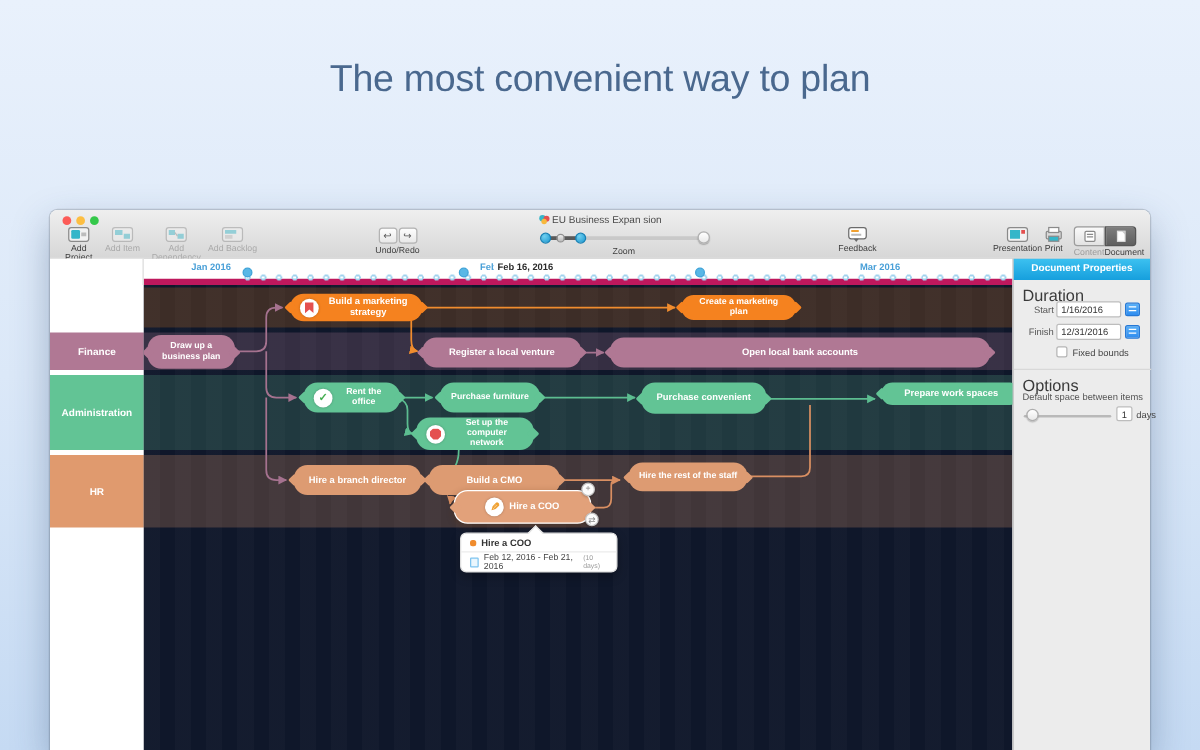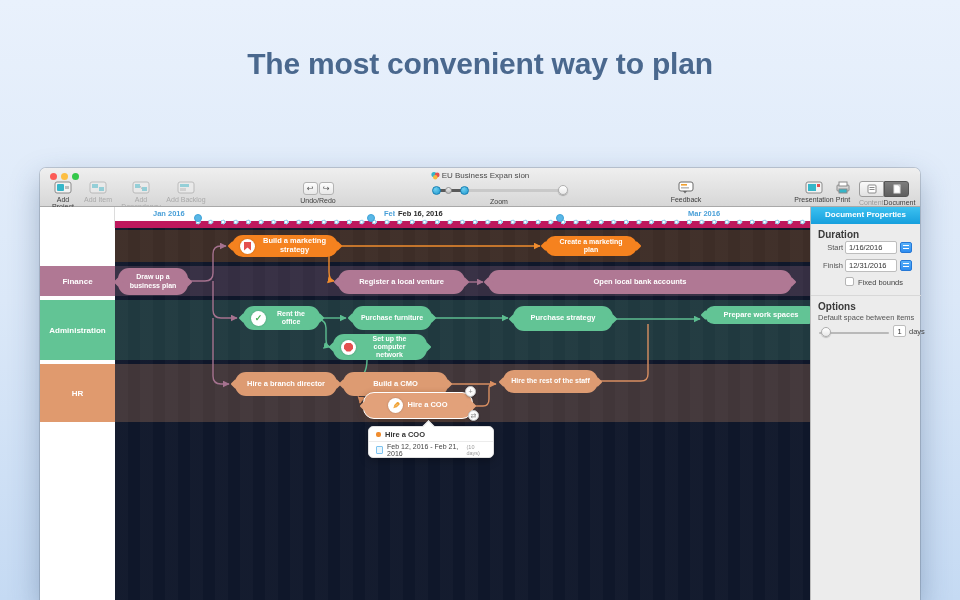--- a/index.html
+++ b/index.html
@@ -4,21 +4,21 @@
 <style>
   * { margin:0; padding:0; box-sizing:border-box; }
   html,body { width:960px; height:600px; overflow:hidden; }
   body {
     font-family:"Liberation Sans", sans-serif;
     background:linear-gradient(180deg,#e9f1fc 0%,#dbe8f8 50%,#c5daf3 100%);
     position:relative;
   }
   .headline {
     position:absolute; left:0; top:44px; width:960px; text-align:center;
-    font-size:30px; line-height:40px; font-weight:bold; color:#4a688e; letter-spacing:-.2px;
+    font-size:30px; line-height:40px; font-weight:normal; color:#4a688e; letter-spacing:-.2px;
   }
   
   .window {
     position:absolute; left:40px; top:168px; width:880px; height:432px;
     background:#fff; border-radius:6px 6px 0 0;
     box-shadow:0 12px 30px rgba(40,70,110,.35), 0 0 0 1px rgba(0,0,0,.15);
     font-size:7px; color:#333;
   }
   .chrome {
     position:absolute; left:0; top:0; width:880px; height:39px;
@@ -51,21 +51,21 @@
   .zknob { position:absolute; left:126px; top:0px; width:10px; height:10px; border-radius:50%;
     background:linear-gradient(#fff,#e9e9e9); border:1px solid #b0b0b0; box-shadow:0 1px 1px rgba(0,0,0,.25); }
   
   .seg { display:flex; }
   .seg .s { width:25px; height:16px; border:1px solid #9c9c9c;
     display:flex; align-items:center; justify-content:center; }
   .seg .s.first{ border-radius:3px 0 0 3px; background:linear-gradient(#fafafa,#e2e2e2);}
   .seg .s.sel { border-radius:0 3px 3px 0; background:linear-gradient(#7d7d7d,#5f5f5f); border-color:#555; }
   
   .trow { position:absolute; left:0; top:39px; width:770px; height:21px; background:#fff;
-    border-bottom:7px solid #be185d; }
+    border-bottom:5px solid #be185d; }
   .trow .colmask { position:absolute; left:0; top:0; width:75px; height:21px; background:#fff;
     border-right:1px solid #dcdcdc; z-index:3; }
   .mlabel { position:absolute; top:2px; font-size:7.5px; font-weight:bold; color:#4aa0d8; z-index:1; }
   .datetip { position:absolute; top:1px; font-size:7.5px; font-weight:bold; color:#2b2b2b;
     background:#fff; padding:1px 3px; z-index:2; }
   .dots { position:absolute; left:152px; top:11px; width:616px; height:8px;
     background-image:radial-gradient(circle at 6px 4px, #ffffff 0 1.1px, #9fd2ee 1.2px 2.4px, rgba(0,0,0,0) 2.6px);
     background-size:12.6px 8px; background-repeat:repeat-x; }
   .bigdot { position:absolute; top:7px; width:8px; height:8px; border-radius:50%;
     background:#59b7e6; border:1px solid #3fa3d8; z-index:2; }
@@ -116,21 +116,21 @@
   .prow1 { border-bottom:1px solid #ececec; font-weight:bold; font-size:7.5px; color:#333; }
   .pdot { width:5px; height:5px; border-radius:2px; background:#f08c2e; }
   .pcal { width:8px; height:8px; border:1px solid #7dc3ef; border-radius:1px; background:#eaf6fd; }
   .prow2 { font-size:7px; color:#444; }
   .pdays { font-size:5.5px; color:#9a9a9a; }
   
   .sidebar { position:absolute; left:770px; top:39px; width:110px; height:393px;
     background:#ececec; border-left:1px solid #bdbdbd; }
   .sb-head { height:17px; background:linear-gradient(#3cc1f0,#169fdd); color:#fff;
     font-size:8px; font-weight:bold; text-align:center; line-height:15px; }
-  .sb-sec { position:absolute; left:7px; font-size:10px; font-weight:bold; color:#3a3a3a; }
+  .sb-sec { position:absolute; left:7px; font-size:13px; font-weight:normal; color:#3a3a3a; }
   .sb-row { position:absolute; left:0; width:110px; height:13px; }
   .sb-lbl { position:absolute; right:78px; top:2px; font-size:7.5px; color:#555; }
   .sb-inp { position:absolute; left:34px; top:0; width:52px; height:13px; border:1px solid #bdbdbd;
     border-radius:2px; background:#fff; font-family:"Liberation Sans",sans-serif; font-size:7.5px;
     color:#333; padding:0 3px; }
   .sb-cal { position:absolute; left:89px; top:1px; width:12px; height:11px; border-radius:2px;
     background:linear-gradient(#58b0f8,#2f8df0); border:1px solid #2578d6;
     display:flex; align-items:center; justify-content:center; }
   .sb-cal i { display:block; width:6px; height:5px;
     background:linear-gradient(#fff,#fff) 0 0/6px 1.2px no-repeat,
@@ -367,21 +367,21 @@
     <div class="node ad" style="left:128px;top:78px;width:77px;height:24px;font-size:7px;">
       <span class="nicon">
           <span class="glyph-check">✓</span>
         </span>
       <span>Rent the office</span>
     </div>
     <div class="node ad" style="left:237px;top:78px;width:80px;height:24px;font-size:7px;">
       <span>Purchase furniture</span>
     </div>
     <div class="node ad" style="left:398px;top:78px;width:100px;height:25px;">
-      <span>Purchase strategy</span>
+      <span>Purchase convenient</span>
     </div>
     <div class="node ad" style="left:590px;top:78px;width:112px;height:18px;">
       <span>Prepare work spaces</span>
     </div>
     <div class="node ad" style="left:218px;top:106px;width:94px;height:26px;font-size:7px;">
       <span class="nicon">
           <span class="glyph-stop"></span>
         </span>
       <span>Set up the computer network</span>
     </div>

